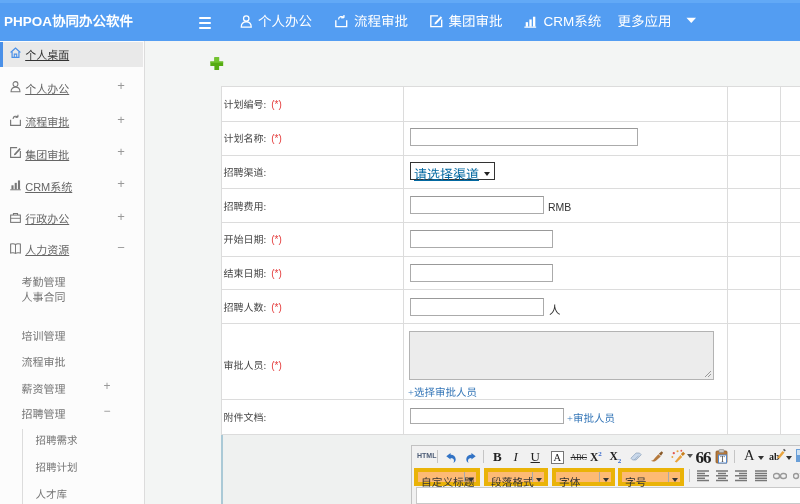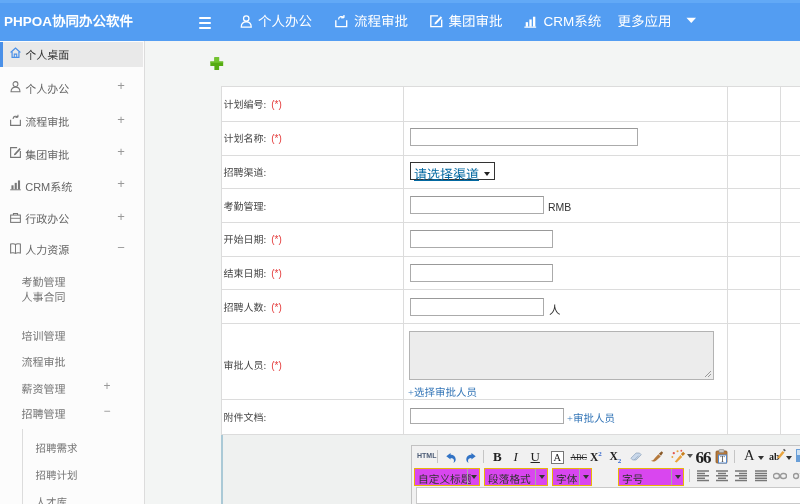--- a/index.html
+++ b/index.html
@@ -12,44 +12,44 @@
 #logo { position:absolute; left:4px; top:3px; height:38px; line-height:38px;
   color:#fff; font-size:13.5px; font-weight:bold; }
 .hbar { position:absolute; left:199px; width:11.5px; height:2.7px; background:#fff; border-radius:1px; }
 .navtx { position:absolute; top:3px; height:38px; line-height:38px; color:#fff; font-size:13.5px; }
 .navic { position:absolute; top:13.5px; width:14.5px; height:14.5px; }
 
 #sidebar { position:absolute; left:0; top:41px; width:145px; height:463px;
   background:#fcfcfc; border-right:1px solid #dcdcdc; }
 #active { position:absolute; left:0; top:1px; width:143px; height:25px; background:#e9e9e9;
   border-left:3.7px solid #4a90e8; }
-.sitem { position:absolute; left:25.2px; font-size:11px; color:#666; }
+.sitem { position:absolute; left:25.2px; font-size:11px; color:#666;text-decoration:underline; }
 .sicon { position:absolute; left:9px; width:13px; height:13px; }
 .spm  { position:absolute; left:115px; width:12px; text-align:center; font-size:13px; color:#999; font-weight:400;}
 .sub  { position:absolute; left:21.4px; font-size:11px; color:#767676; }
 .spm2 { position:absolute; left:101px; width:12px; text-align:center; font-size:12px; color:#999; }
-.ssub { position:absolute; left:35.4px; font-size:10.5px; color:#767676;margin-top:8px; }
+.ssub { position:absolute; left:35.4px; font-size:10.5px; color:#767676; }
 
 #content { position:absolute; left:145px; top:41px; width:655px; height:463px; background:#f3f5f4; }
 #tablebg { position:absolute; left:76px; top:45px; width:579px; height:418px; background:#fff; }
 .hline { position:absolute; left:76px; width:579px; height:1px; background:#dcdcdc; }
 .vline { position:absolute; top:45px; width:1px; height:418px; background:#dcdcdc; }
 .flabel { position:absolute; left:78.5px; font-size:10px; color:#454545;
   font-family:"Liberation Serif", serif; }
 .flabel .st { color:#e43b3b; font-family:"Liberation Sans", sans-serif; font-size:10px; }
 .inp { position:absolute; left:265px; height:18px; border:1px solid #ababab; border-top-color:#999; background:#fff;
   font-size:12.8px; color:#333; line-height:16px; padding-left:4px; }
 .unit { position:absolute; font-size:11.5px; color:#333; font-family:"Liberation Serif", serif;}
 .blink { position:absolute; font-size:10.5px; color:#3677b8; font-family:"Liberation Serif", serif; }
 
 #edbar span, #edbar svg, #edbar div { position:absolute; }
 .tb { color:#333; }
 .tserif { font-family:"Liberation Serif", serif; color:#222; }
 .tsep { top:450px; width:1px; height:13px; background:#c5c5c5; }
-.tdd { top:468px; height:17.5px; background:#d946ef; border:1px solid #eab308; }
+.tdd { top:468px; height:17.5px; background:#fdba74; border:4px solid #eab308; }
 .tdt { position:absolute; left:3px; top:2.2px; font-size:10.7px; color:#333; font-family:"Liberation Serif", serif; white-space:nowrap; }
 .tdc { position:absolute; right:0; top:0; width:12px; height:100%; border-left:1px solid #a9a9a9; }
 .tdc::after { content:""; position:absolute; left:2.5px; top:6px; width:0; height:0;
   border-left:3.5px solid transparent; border-right:3.5px solid transparent; border-top:4.5px solid #333; }
 .tal { top:470px; width:12px; height:12px; }
 </style>
 </head>
 <body>
 
 <div id="topbar"></div>
@@ -171,21 +171,21 @@
   <div class="hline" style="top:357.5px"></div>
   <div class="hline" style="top:393px"></div>
   <div class="vline" style="left:76px"></div>
   <div class="vline" style="left:258px"></div>
   <div class="vline" style="left:582px"></div>
   <div class="vline" style="left:635px"></div>
 
   <div class="flabel" style="top:55px">计划编号:&nbsp;&nbsp;<span class="st">(*)</span></div>
   <div class="flabel" style="top:89px">计划名称:&nbsp;&nbsp;<span class="st">(*)</span></div>
   <div class="flabel" style="top:122.5px">招聘渠道:</div>
-  <div class="flabel" style="top:156.5px">考勤管理:</div>
+  <div class="flabel" style="top:156.5px">招聘费用:</div>
   <div class="flabel" style="top:190px">开始日期:&nbsp;&nbsp;<span class="st">(*)</span></div>
   <div class="flabel" style="top:223.5px">结束日期:&nbsp;&nbsp;<span class="st">(*)</span></div>
   <div class="flabel" style="top:257.5px">招聘人数:&nbsp;&nbsp;<span class="st">(*)</span></div>
   <div class="flabel" style="top:316px">审批人员:&nbsp;&nbsp;<span class="st">(*)</span></div>
   <div class="flabel" style="top:367.5px">附件文档:</div>
 
   <div class="inp" style="top:87px;width:228px"></div>
 
   <div class="abs" style="left:265px;top:121px;width:85px;height:18px;border:1.5px solid #333;background:#fff">
     <span style="position:absolute;left:3px;top:0.5px;font-size:13px;color:#0369a1;text-decoration:underline;font-family:'Liberation Serif',serif">请选择渠道</span>
@@ -270,21 +270,21 @@
     </svg>
 
   <div class="tdd" style="left:414px;width:66px">
       <span class="tdt">自定义标题</span>
       <span class="tdc"></span>
     </div>
   <div class="tdd" style="left:484px;width:64px">
       <span class="tdt">段落格式</span>
       <span class="tdc"></span>
     </div>
-  <div class="tdd" style="left:552px;width:40px">
+  <div class="tdd" style="left:552px;width:63px">
       <span class="tdt">字体</span>
       <span class="tdc"></span>
     </div>
   <div class="tdd" style="left:618px;width:66px">
       <span class="tdt">字号</span>
       <span class="tdc"></span>
     </div>
   <div class="tsep" style="left:689px;top:469px"></div>
   <svg class="tal" style="left:697px" viewBox="0 0 12 12">
       <path d="M0 1h12M0 3.4h8M0 5.8h12M0 8.2h8M0 10.6h12" stroke="#777" stroke-width="1.5"></path>

